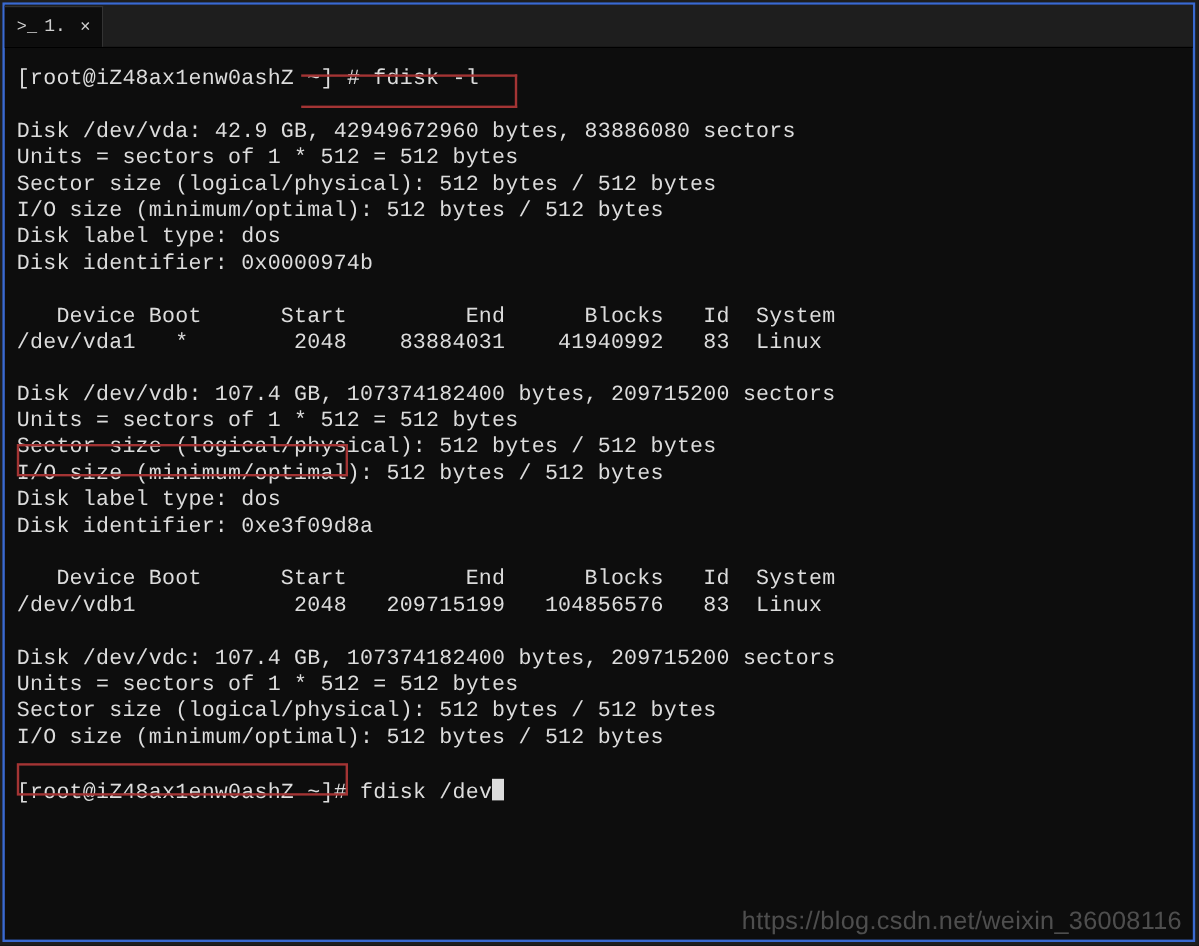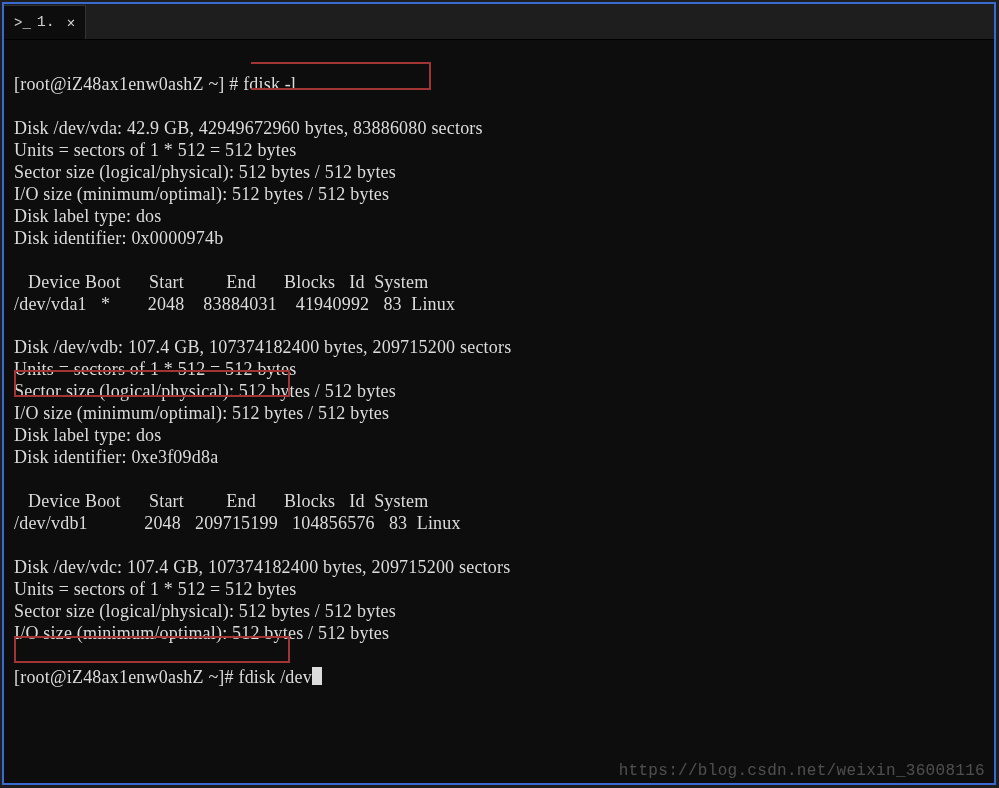--- a/index.html
+++ b/index.html
@@ -48,45 +48,44 @@
     font-size:14px;
     color:#cfcfcf;
   }
   .tab-close {
     margin-left:6px;
     font-size:14px;
     color:#cfcfcf;
   }
 
   .term {
-    padding:34px 10px 10px 10px;
+    padding:16px 10px 10px 10px;
     white-space:pre;
     line-height:1.22;
     letter-spacing:0.2px;
     color:#dcdcdc;
-    font-family:Liberation Serif, serif;
   }
 
   
   .redbox {
     position:absolute;
     border:2px solid #a33434;
     pointer-events:none;
   }
   .rb1 { left:247px; top:58px;  width:180px; height:28px; border-left:none; }
   .rb2 { left:10px;  top:366px; width:276px; height:27px; }
   .rb3 { left:10px;  top:632px; width:276px; height:27px; }
 
   
   .watermark {
     position:absolute;
     right:14px; bottom:8px;
-    font-size:16px;
+    font-size:21px;
     color:rgba(200,200,200,0.35);
-    font-family:Liberation Mono, monospace;
+    font-family:Liberation Sans, sans-serif;
     letter-spacing:0.3px;
   }
 
   .cursor {
     display:inline-block;
     width:10px; height:18px;
     background:#dcdcdc;
     vertical-align:-2px;
   }
 </style>

